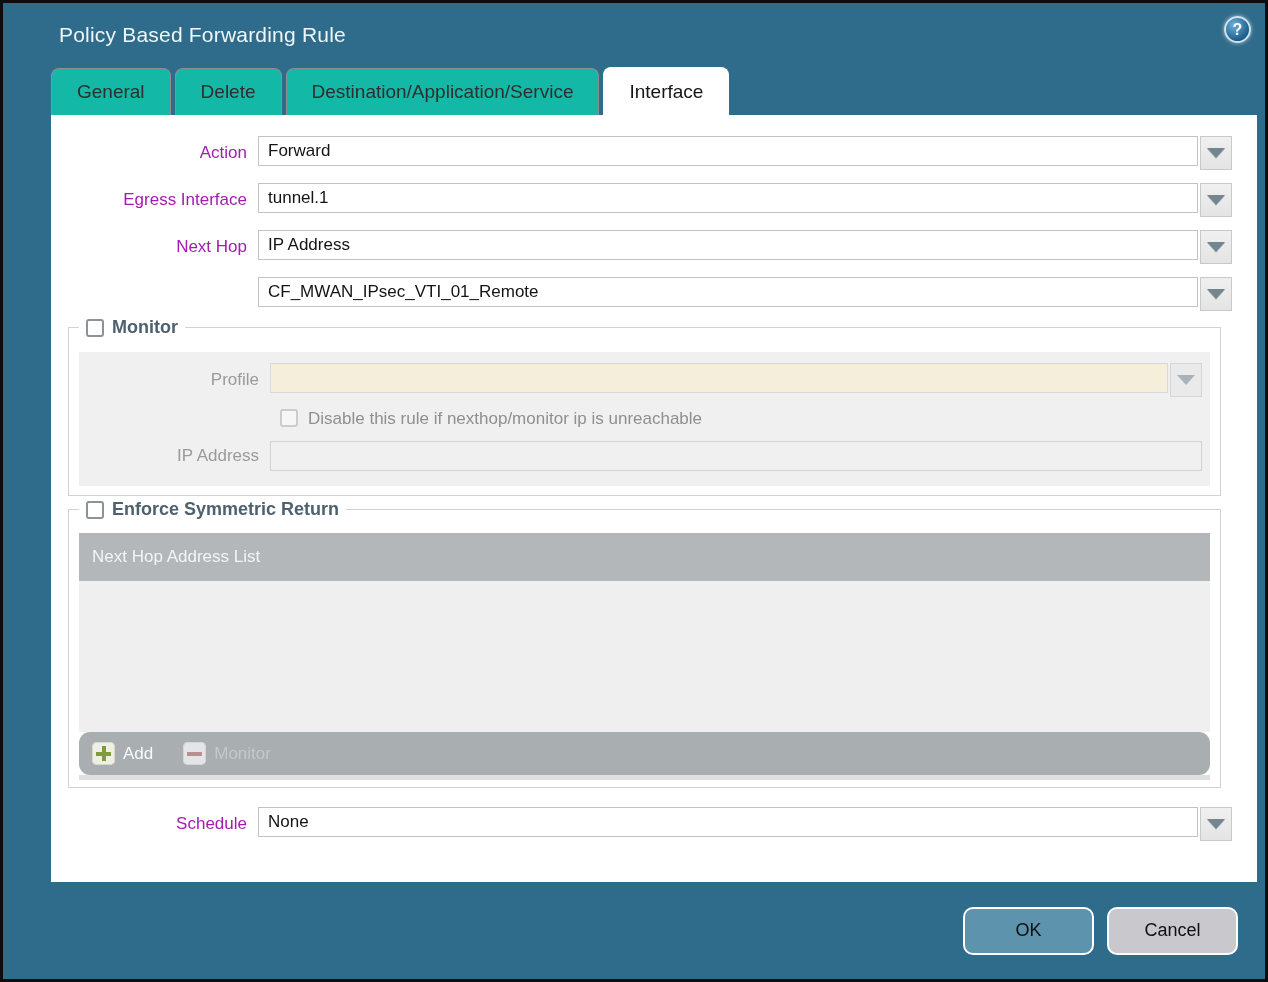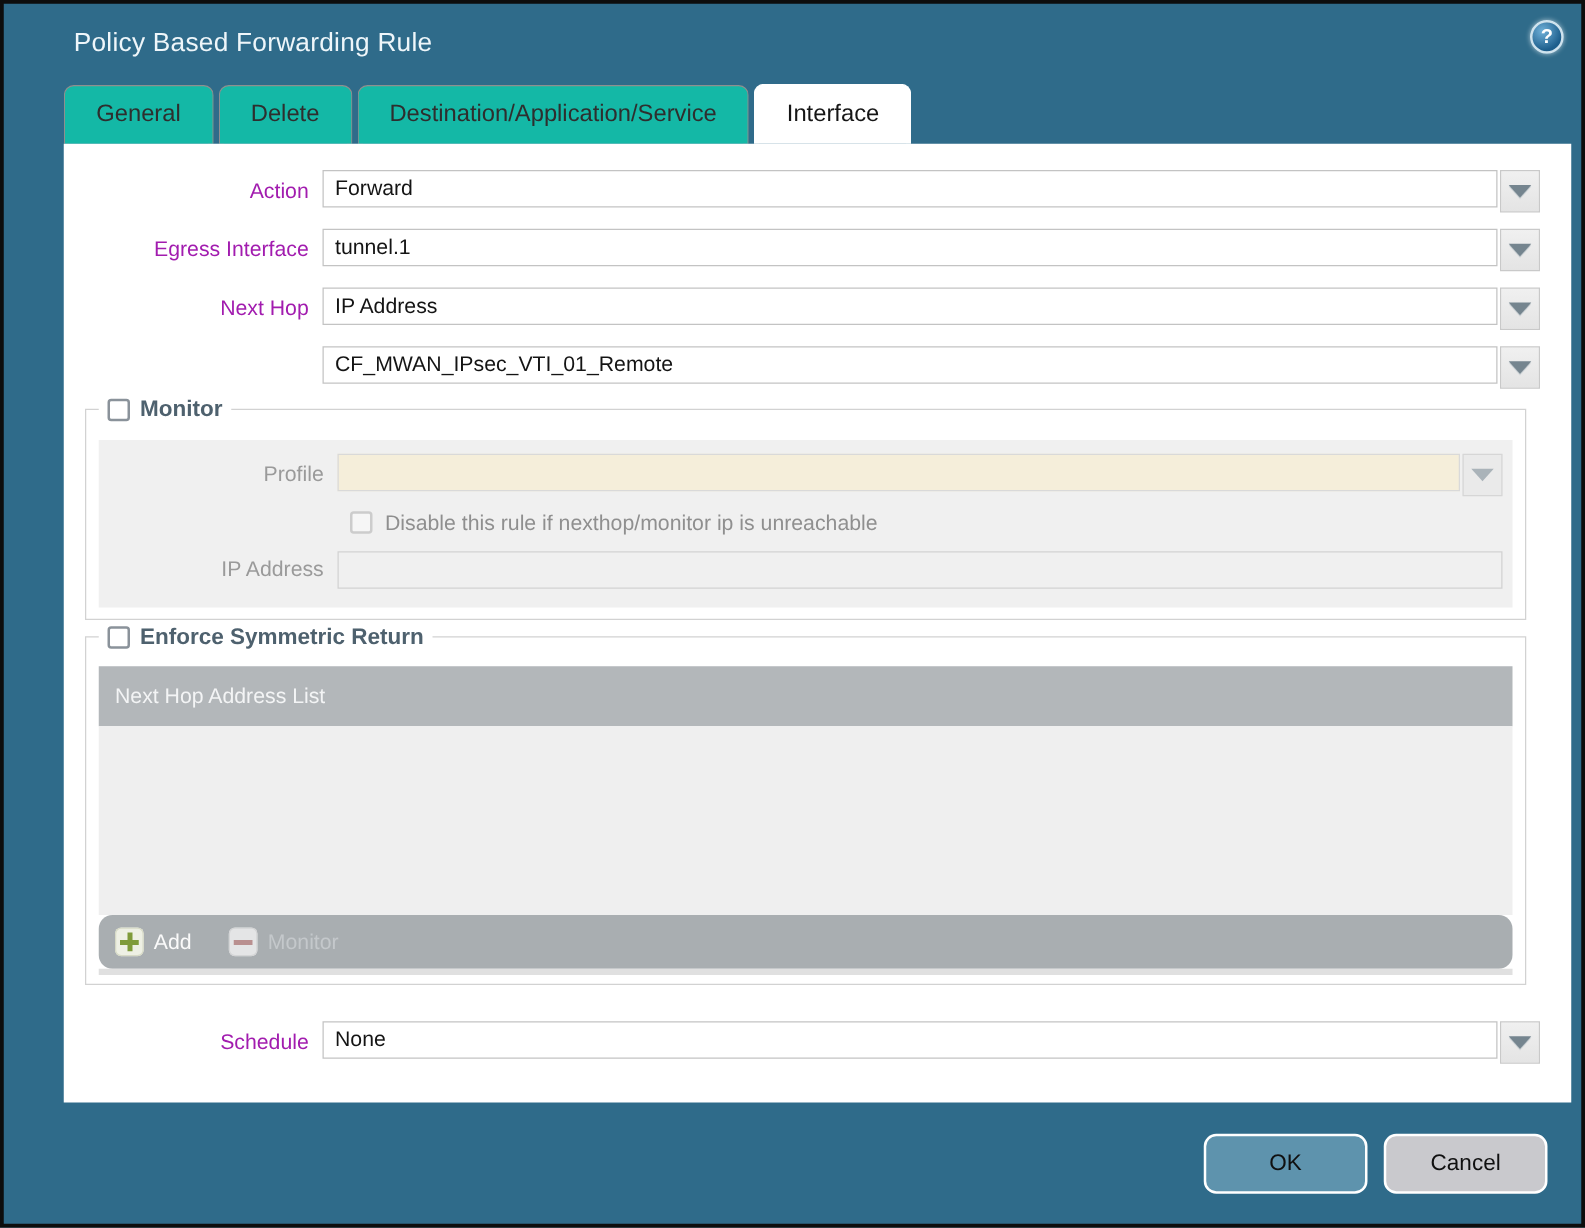--- a/index.html
+++ b/index.html
@@ -149,21 +149,21 @@
   .plus-box::before { content:""; position:absolute; left:4px; right:4px; top:9.5px; height:4px; background:#7f9b3a; }
   .plus-box::after  { content:""; position:absolute; top:4px; bottom:4px; left:9.5px; width:4px; background:#7f9b3a; }
   .minus-box {
     width:23px; height:23px; border-radius:5px;
     background:#e4e5e6; box-shadow:inset 0 0 0 1px #d4d5d6;
     position:relative;
   }
   .minus-box::before { content:""; position:absolute; left:4px; right:4px; top:9.5px; height:4px; background:#b99090; }
   .strip { height:5px; background:#e0e0e0; margin:0 10px; }
 
-  .schedule-row { margin-top:29px; }
+  .schedule-row { margin-top:19px; }
 
   
   .footer {
     flex:1;
     display:flex; align-items:center; justify-content:flex-end;
     gap:13px; padding-right:27px;
   }
   .btn {
     width:131px; height:48px;
     border:2px solid #ffffff; border-radius:10px;

